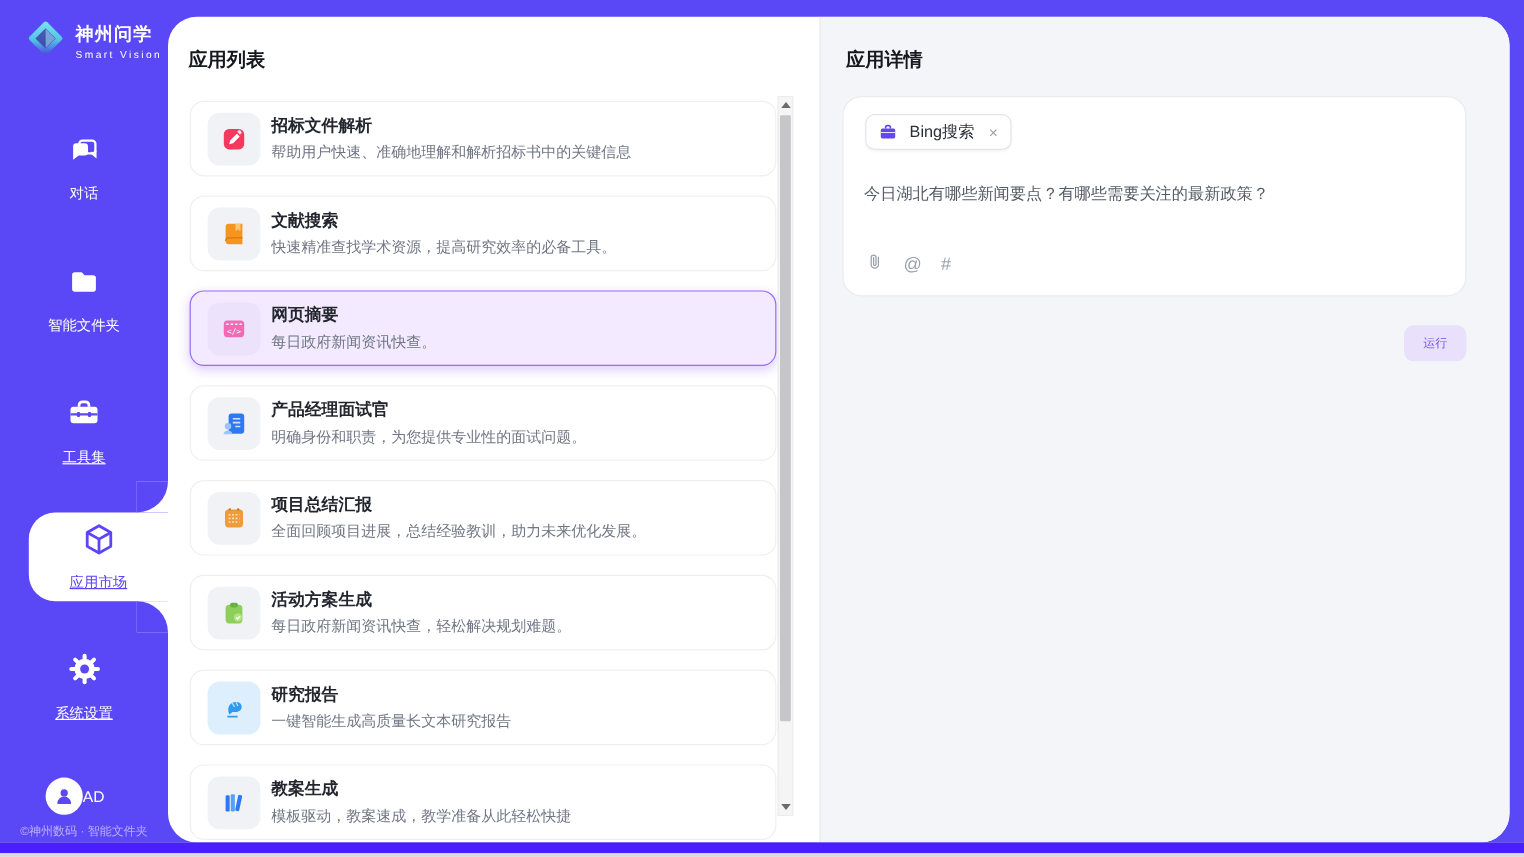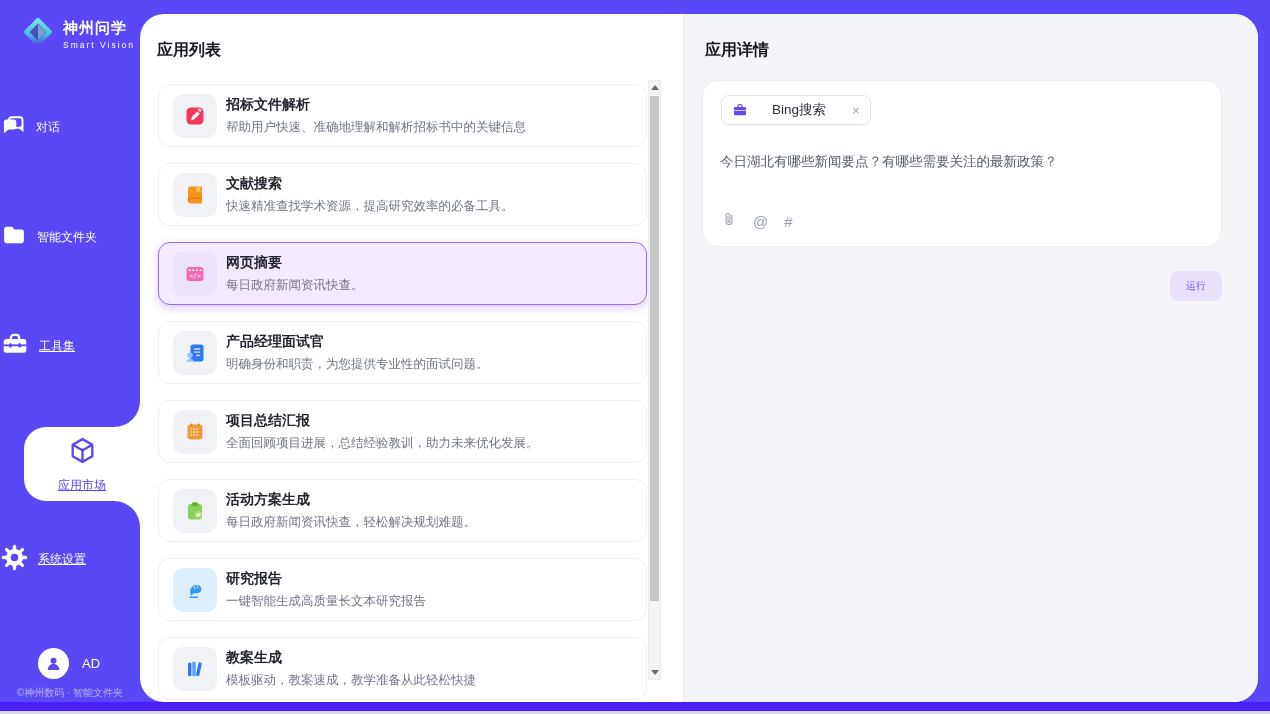--- a/index.html
+++ b/index.html
@@ -9,34 +9,34 @@
   
   .app-window { position:absolute; left:0; top:0; width:1270px; height:702px; background:#5a48f6; }
   .bottom-strip { position:absolute; left:0; top:702px; width:1270px; height:9px; background:#4a1fff; }
   .bottom-edge { position:absolute; left:0; top:711px; width:1270px; height:3px; background:#d9d9e3; }
 
   
   .sidebar { position:absolute; left:0; top:0; width:140px; height:702px; color:#fff; }
   .brand { position:absolute; left:20px; top:14px; display:flex; align-items:center; gap:7px; }
   .brand-text .cn { font-size:15px; font-weight:bold; letter-spacing:1px; }
   .brand-text .en { font-size:8.5px; letter-spacing:2px; margin-top:2px; }
-  .nav-item { position:absolute; left:0; width:140px; display:flex; flex-direction:row; align-items:center; gap:9px; cursor:pointer; }
+  .nav-item { position:absolute; left:0; width:140px; display:flex; flex-direction:column; align-items:center; gap:9px; cursor:pointer; }
   .nav-label { font-size:12px; color:#fff; }
   .nav-label.u { text-decoration:underline; }
 
   
   .active-bubble { position:absolute; left:24px; top:427px; width:116px; height:74px; background:#fff;
     border-radius:22px 0 0 22px; display:flex; flex-direction:column; align-items:center; justify-content:center; gap:7px; cursor:pointer; }
   .fillet { position:absolute; right:0; width:26px; height:26px; background:#fff; }
   .fillet::after { content:""; position:absolute; inset:0; background:#5a48f6; }
   .fillet.top { top:-26px; } .fillet.top::after { border-bottom-right-radius:100%; }
   .fillet.bot { bottom:-26px; } .fillet.bot::after { border-top-right-radius:100%; }
   .active-bubble .nav-label { color:#5b45f6; text-decoration:underline; }
 
-  .user-row { position:absolute; left:38px; top:648px; display:flex; align-items:center; gap:13px; }
+  .user-row { position:absolute; left:38px; top:648px; display:flex; align-items:center; gap:0; }
   .avatar { width:31px; height:31px; border-radius:50%; background:#fff; display:flex; align-items:center; justify-content:center; }
   .user-name { font-size:13px; color:#fff; }
   .sidebar-footer { position:absolute; left:0; top:686px; width:140px; text-align:center; font-size:10px; color:rgba(255,255,255,.55); }
 
   
   .main-panel { position:absolute; left:140px; top:14px; width:1118px; height:688px; background:#fff; border-radius:24px; overflow:hidden; }
   .right-col { position:absolute; left:543px; top:0; width:575px; height:688px; background:#f4f5f8; border-left:1px solid #ebebef; }
 
   .panel-title { position:absolute; font-size:16px; font-weight:bold; color:#15181f; }
   .list-title { left:17px; top:26px; }
@@ -56,21 +56,21 @@
   
   .scrollbar { position:absolute; left:508px; top:66px; width:13px; height:600px; background:#f5f5f5; border:1px solid #ececec; }
   .sb-btn { position:absolute; left:0; width:11px; height:13px; background:#f5f5f5; display:flex; align-items:center; justify-content:center; }
   .sb-up { top:0; } .sb-down { bottom:0; }
   .tri-up { width:0; height:0; border-left:4px solid transparent; border-right:4px solid transparent; border-bottom:5px solid #6b6b6b; }
   .tri-down { width:0; height:0; border-left:4px solid transparent; border-right:4px solid transparent; border-top:5px solid #6b6b6b; }
   .sb-thumb { position:absolute; left:1px; top:15px; width:9px; height:505px; background:#c6c6c8; border-radius:1px; }
 
   
   .prompt-card { position:absolute; left:562px; top:66px; width:520px; height:167px; background:#fff; border:1px solid #ebebf0; border-radius:16px; }
-  .tool-chip { position:absolute; left:18px; top:14px; height:30px; display:inline-flex; align-items:center; gap:24px; padding:0 10px; background:#fff; border:1px solid #e4e5ea; border-radius:8px; box-shadow:0 1px 2px rgba(0,0,0,.04); cursor:default; }
+  .tool-chip { position:absolute; left:18px; top:14px; height:30px; display:inline-flex; align-items:center; gap:10px; padding:0 10px; background:#fff; border:1px solid #e4e5ea; border-radius:8px; box-shadow:0 1px 2px rgba(0,0,0,.04); cursor:default; }
   .tool-chip .chip-label { font-size:13.5px; color:#2b2f38; }
   .chip-close { font-size:13px; color:#9aa0aa; margin-left:2px; cursor:pointer; line-height:1; }
   .prompt-text { position:absolute; left:17px; top:71px; width:480px; font-size:13.5px; color:#555b66; line-height:1.5; cursor:text; }
   .input-tools { position:absolute; left:18px; bottom:14px; display:flex; align-items:center; gap:16px; color:#9aa1ad; }
   .input-tools .txt-ico { font-size:15px; cursor:pointer; }
   .run-btn { position:absolute; left:1030px; top:257px; width:52px; height:30px; background:#e9e1fc; color:#7a52f4; font-size:10px; border:none; border-radius:8px; cursor:pointer; font-family:inherit; }
 </style>
 </head>
 <body>
 

